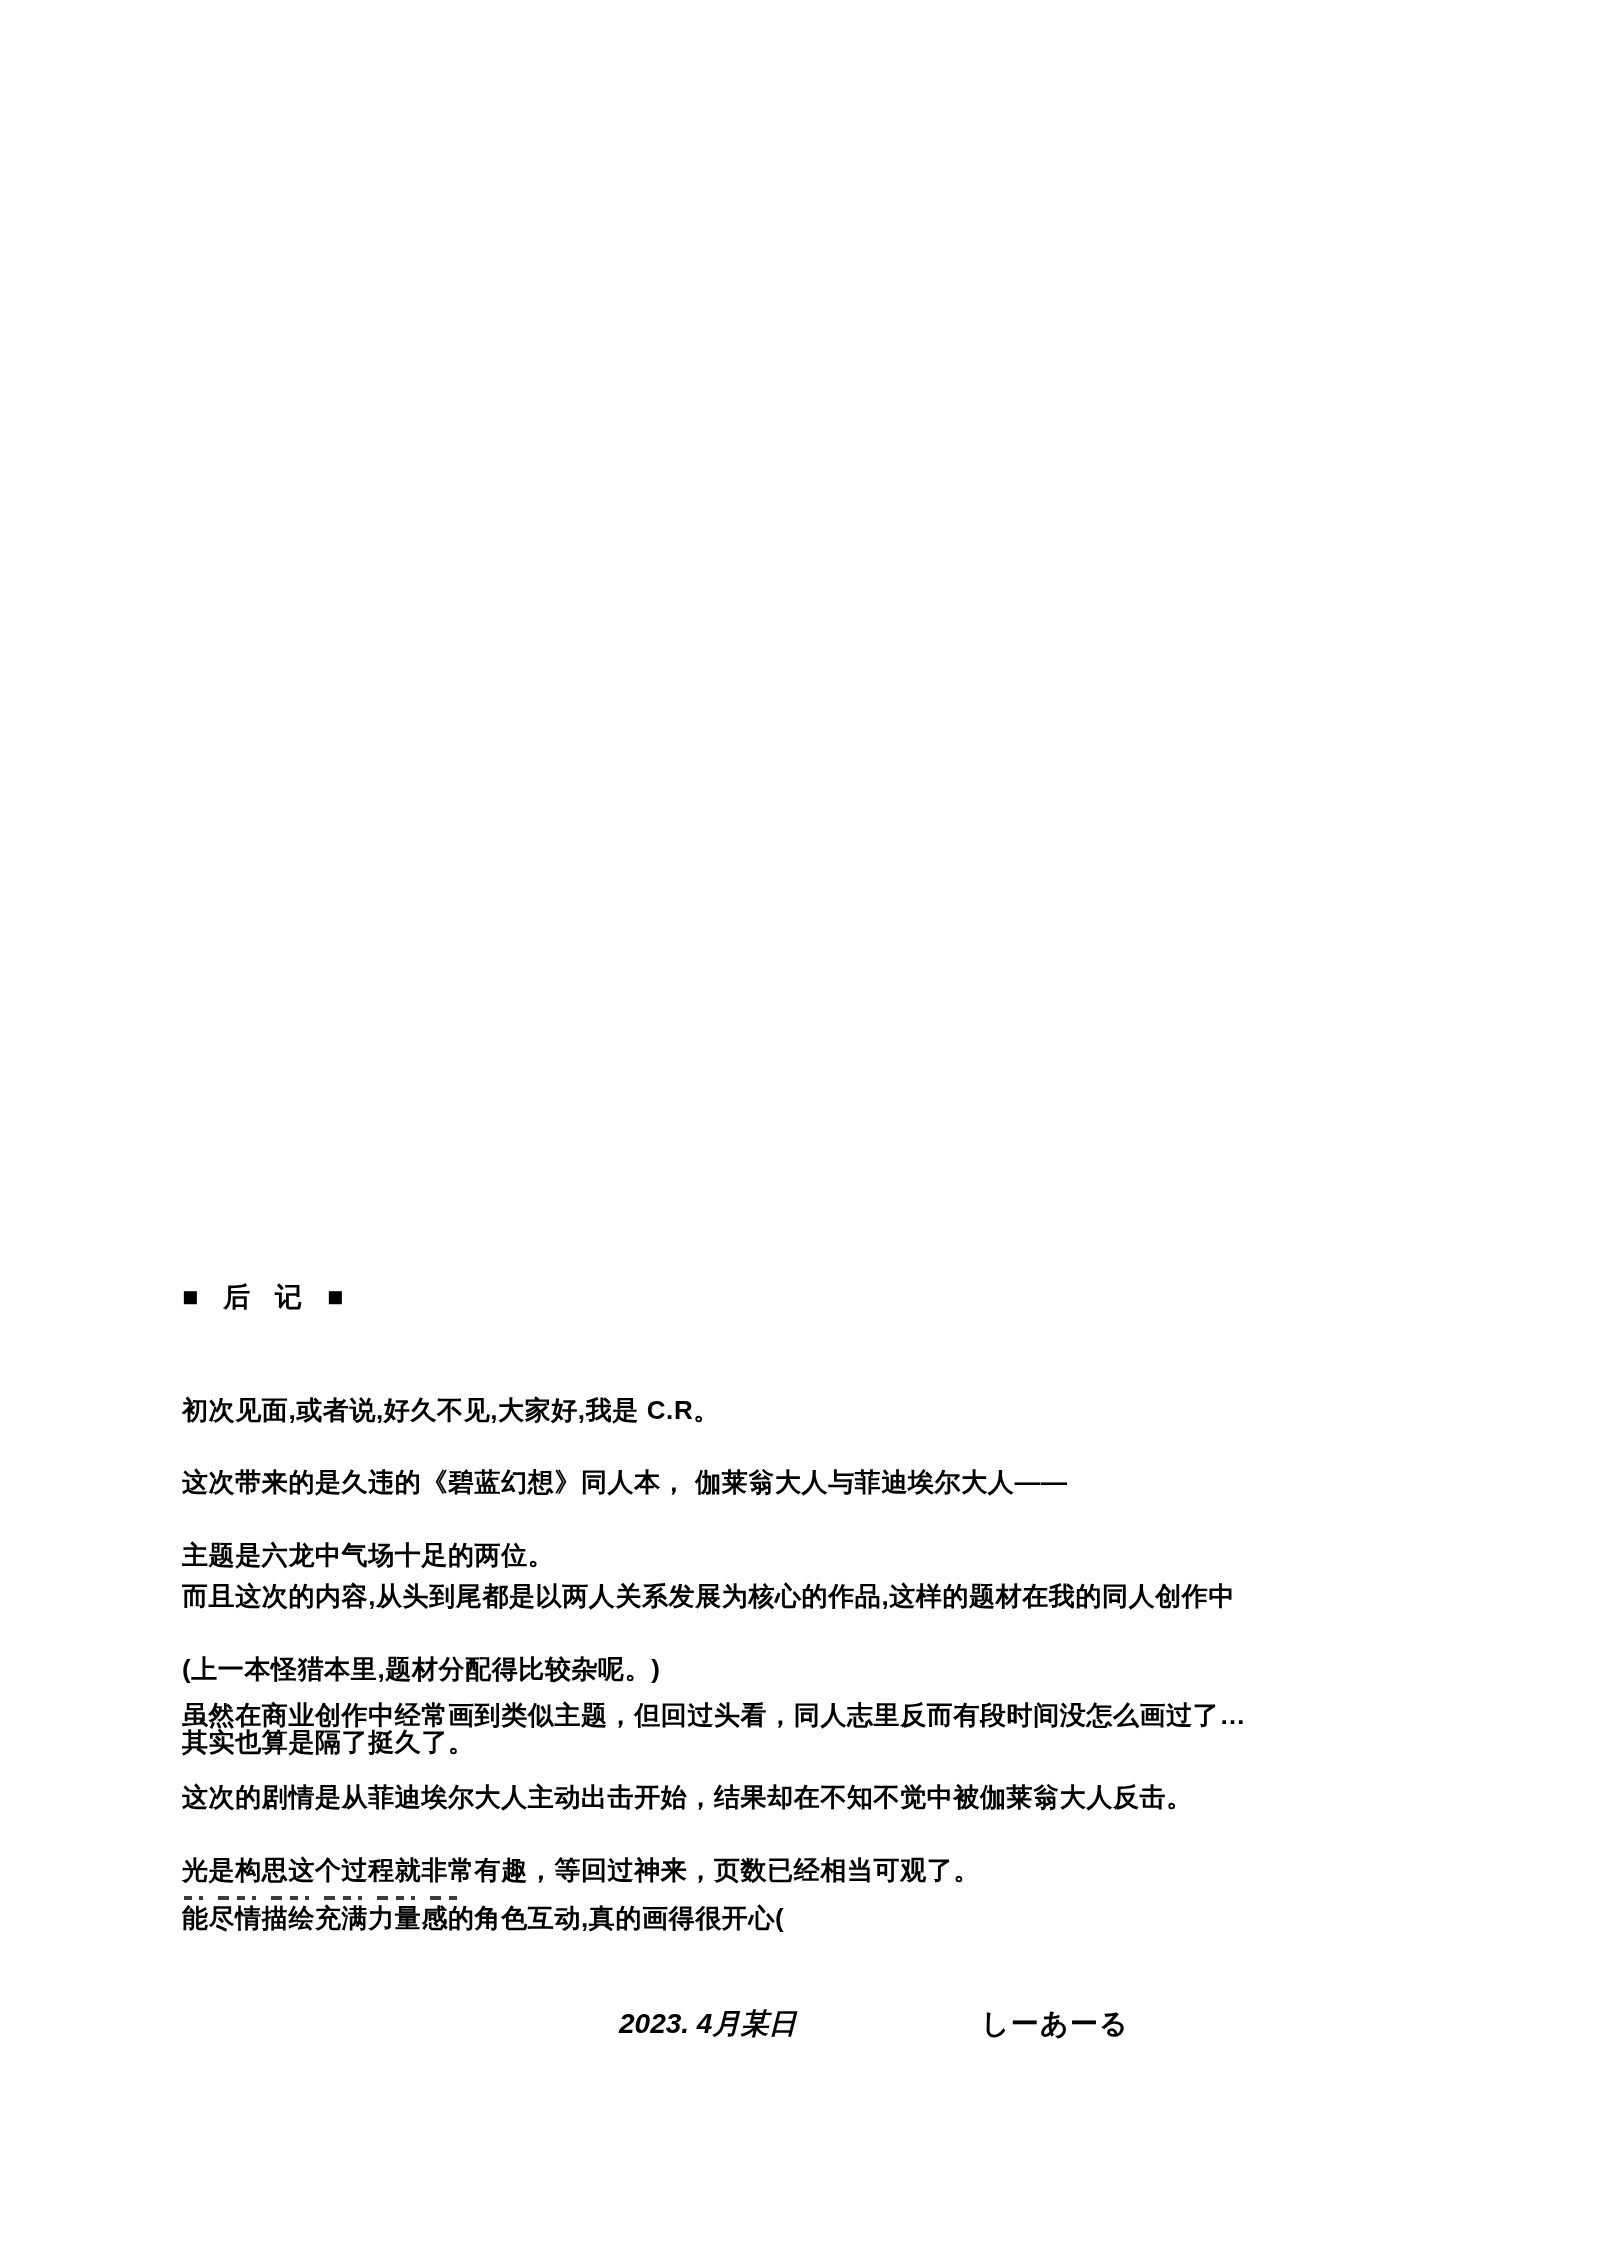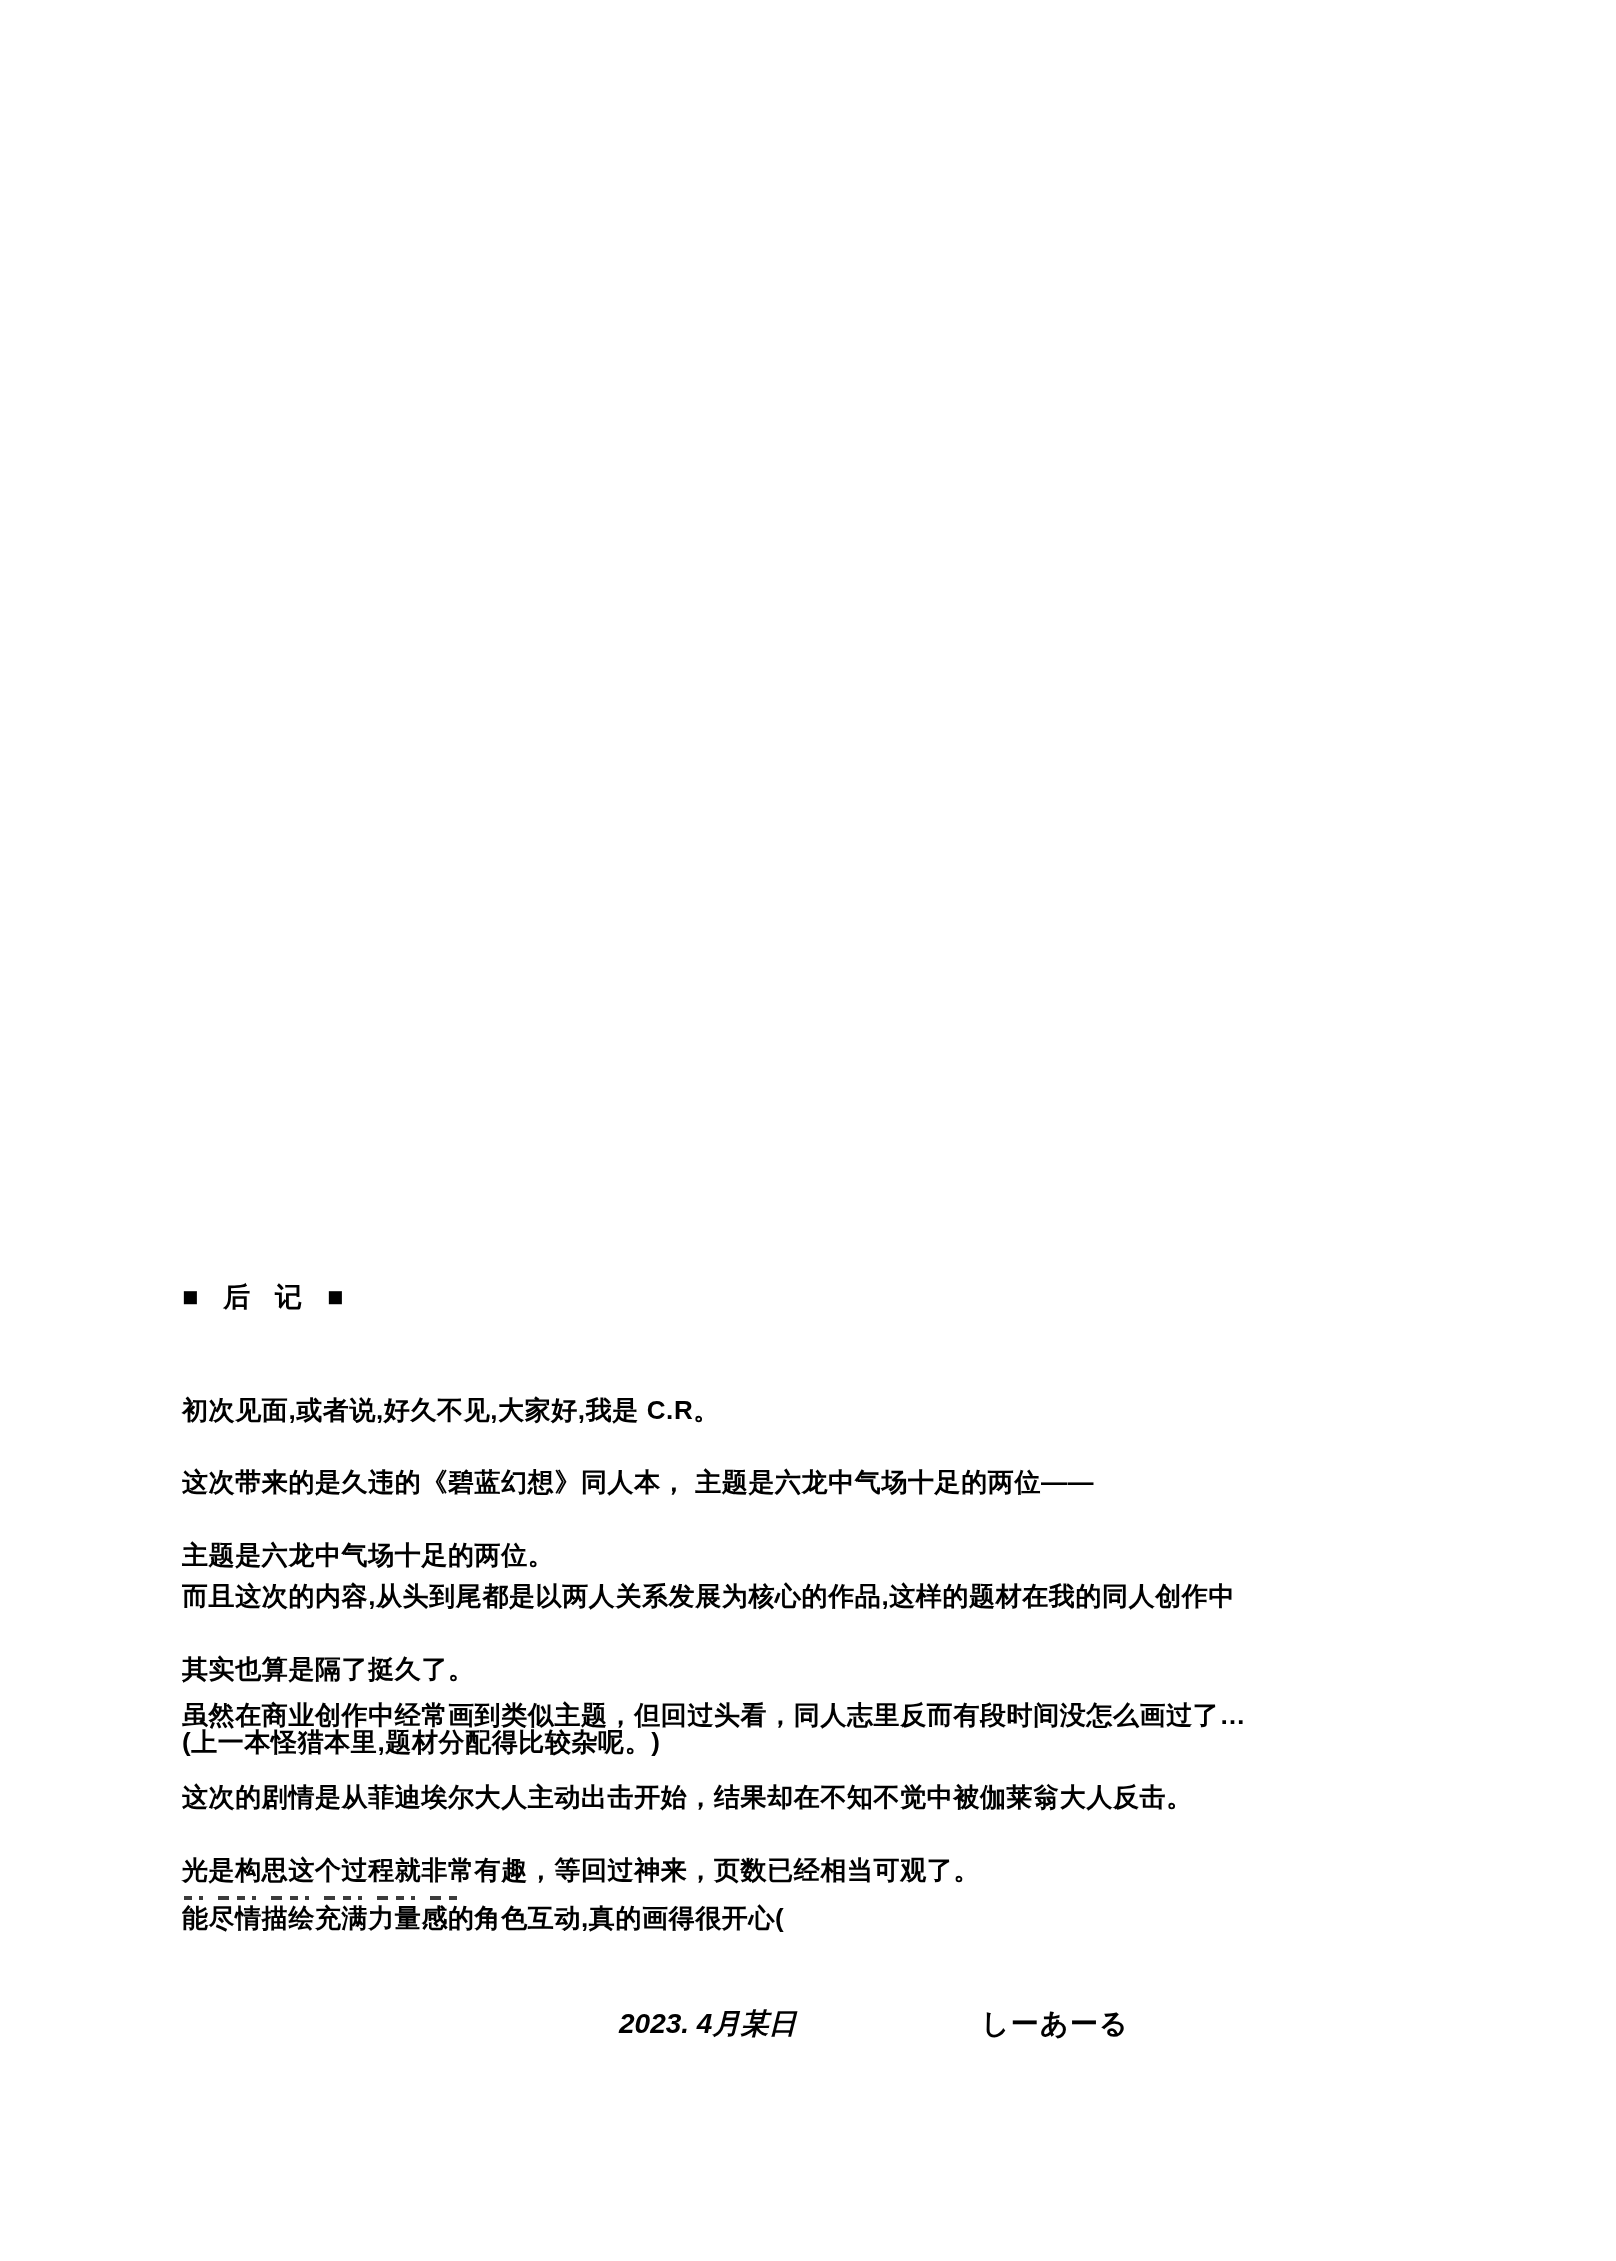--- a/index.html
+++ b/index.html
@@ -86,28 +86,28 @@
 
 <div class="page">
 
   <div class="block title">■ 后 记 ■</div>
 
   <div class="block para p1">
     <span class="line">初次见面,或者说,好久不见,大家好,我是 C.R。</span>
   </div>
 
   <div class="block para p2">
-    <span class="line">这次带来的是久违的《碧蓝幻想》同人本， 主题是六龙中气场十足的两位——</span>
+    <span class="line">这次带来的是久违的《碧蓝幻想》同人本， 伽莱翁大人与菲迪埃尔大人——</span>
     <span class="line">主题是六龙中气场十足的两位。</span>
   </div>
 
   <div class="block para p3">
     <span class="line">而且这次的内容,从头到尾都是以两人关系发展为核心的作品,这样的题材在我的同人创作中</span>
+    <span class="line">(上一本怪猎本里,题材分配得比较杂呢。)</span>
     <span class="line">其实也算是隔了挺久了。</span>
-    <span class="line">(上一本怪猎本里,题材分配得比较杂呢。)</span>
   </div>
 
   <div class="block para p4">
     <span class="line">虽然在商业创作中经常画到类似主题，但回过头看，同人志里反而有段时间没怎么画过了…</span>
   </div>
 
   <div class="block para p5">
     <span class="line">这次的剧情是从菲迪埃尔大人主动出击开始，结果却在不知不觉中被伽莱翁大人反击。</span>
     <span class="line">光是构思这个过程就非常有趣，等回过神来，页数已经相当可观了。</span>
   </div>

